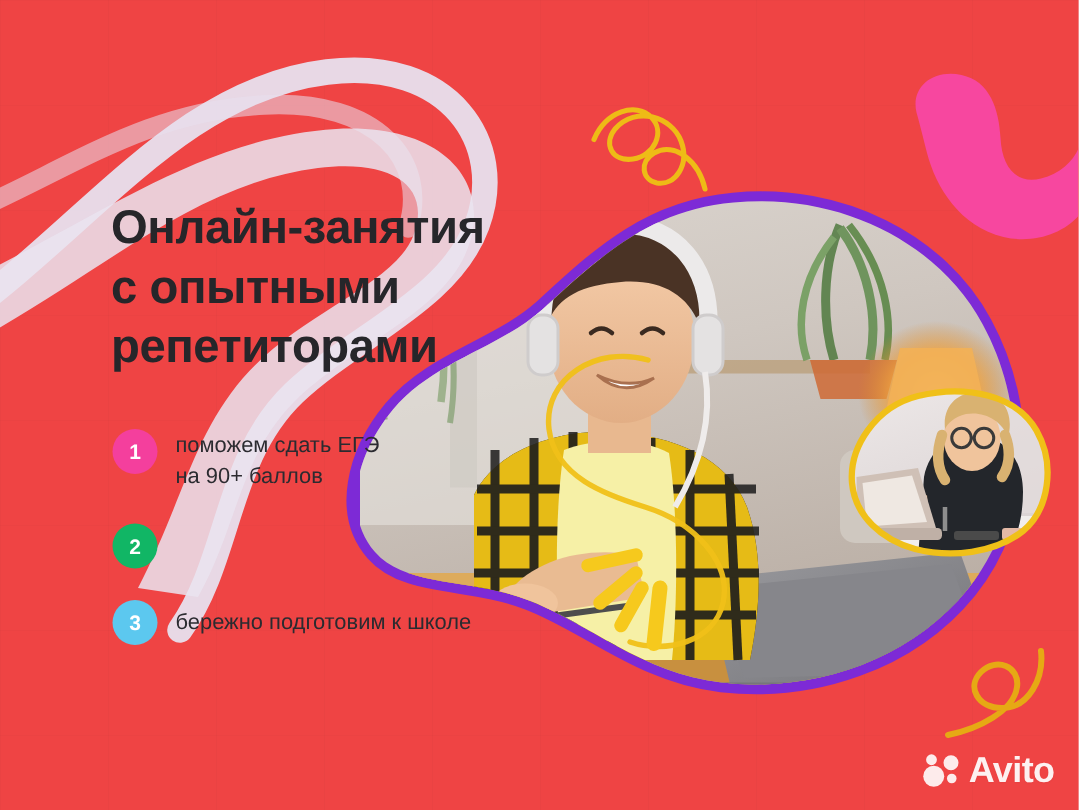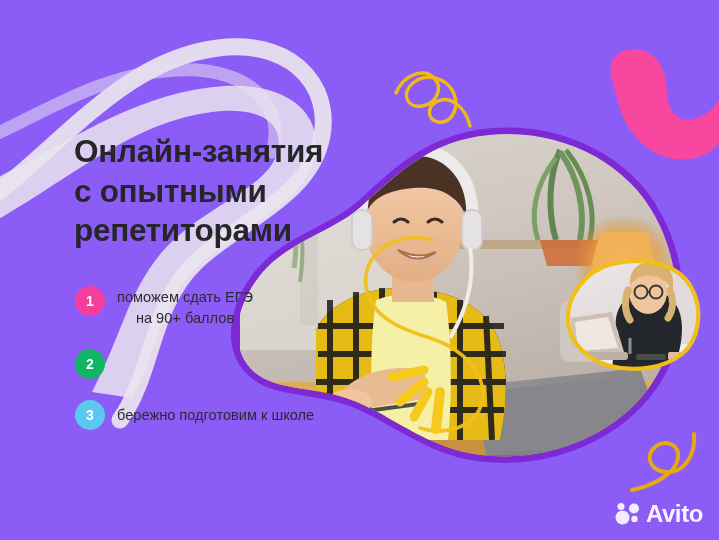--- a/index.html
+++ b/index.html
@@ -3,21 +3,21 @@
 <meta charset="utf-8">
 <style>
   html,body{margin:0;padding:0;}
   body{
     width:719px;height:540px;overflow:hidden;
     background:#f5f5f6;
     font-family:"Liberation Sans","DejaVu Sans",sans-serif;
   }
   .stage{
     position:relative;width:719px;height:540px;overflow:hidden;
-    background:#8b5cf6;
+    background:#ef4444;
   }
   
   .grid{
     position:absolute;inset:0;
     background-image:
       linear-gradient(to right, rgba(0,0,0,0.018) 1px, transparent 1px),
       linear-gradient(to bottom, rgba(0,0,0,0.014) 1px, transparent 1px);
     background-size:72px 70px;
     pointer-events:none;
   }
@@ -53,21 +53,21 @@
     line-height:1;
   }
   .btext{
     font-size:14.6px;
     line-height:1.42;
     color:#2b2b30;
     white-space:pre-line;
     padding-top:2px;
     position:relative;
   }
-  .b1 .btext{padding-top:1px;text-align:center;}
+  .b1 .btext{padding-top:1px;}
   .b2{margin-top:4px;}
   .b3{margin-top:6px;}
   .b3 .btext{padding-top:5px;text-align:right;}
 
   
   .avito{
     position:absolute;right:16px;bottom:14px;
     display:flex;align-items:center;gap:5px;
     opacity:.93;
   }

